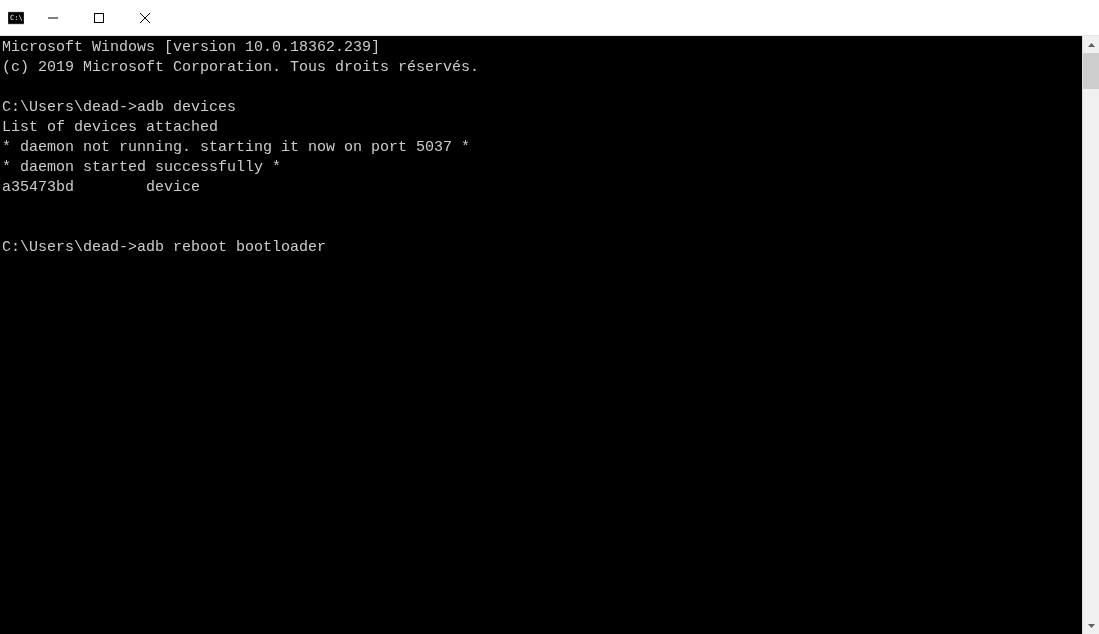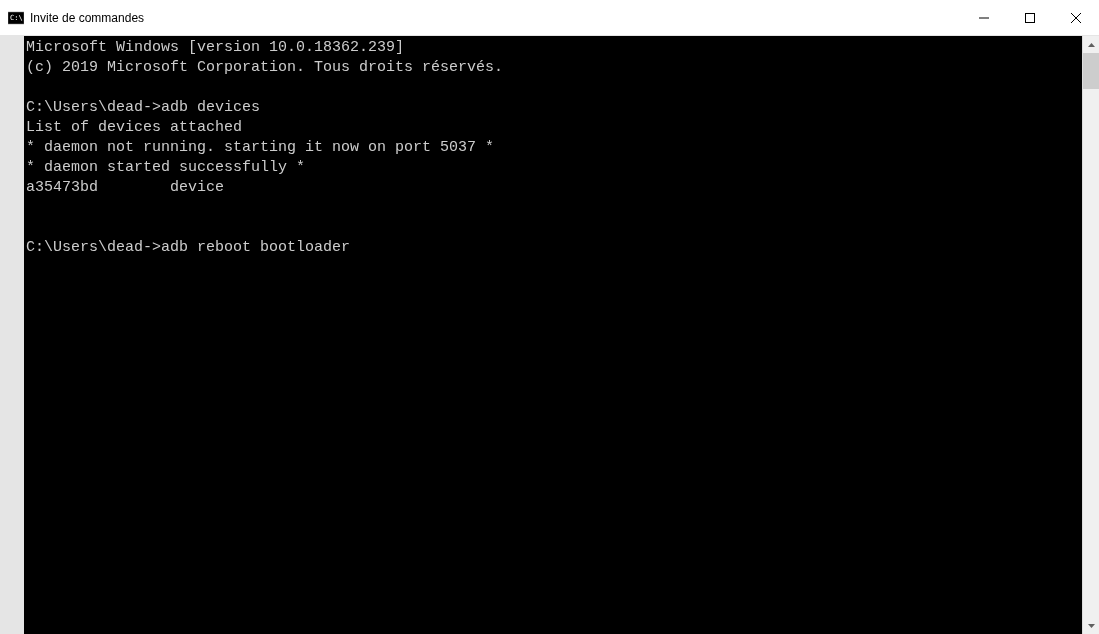--- a/index.html
+++ b/index.html
@@ -48,21 +48,20 @@
       display: flex;
       align-items: center;
       justify-content: center;
       cursor: pointer;
     }
     .content-area {
       flex: 1;
       display: flex;
       background: #e5e5e5;
       position: relative;
-      padding-left: 24px;
     }
     .terminal {
       flex: 1;
       background: #000;
       color: #ccc;
       font-family: Consolas, "Courier New", monospace;
       font-size: 15px;
       line-height: 20px;
       padding: 2px 0 0 2px;
       white-space: pre;
@@ -101,21 +100,20 @@
 </head>
 <body>
 
 <div class="titlebar">
   <div class="titlebar-icon">
     <svg width="16" height="16" viewBox="0 0 16 16">
       <rect x="0" y="2" width="16" height="12" fill="#000" stroke="#888" stroke-width="0.5"></rect>
       <text x="2" y="10" font-family="monospace" font-size="7" fill="#fff">C:\</text>
     </svg>
   </div>
-  <div class="titlebar-title">Invite de commandes</div>
   <div class="titlebar-buttons">
     <div class="titlebar-btn">
       <svg width="10" height="10" viewBox="0 0 10 10">
         <line x1="0" y1="5" x2="10" y2="5" stroke="#000" stroke-width="1"></line>
       </svg>
     </div>
     <div class="titlebar-btn">
       <svg width="10" height="10" viewBox="0 0 10 10">
         <rect x="0.5" y="0.5" width="9" height="9" fill="none" stroke="#000" stroke-width="1"></rect>
       </svg>

